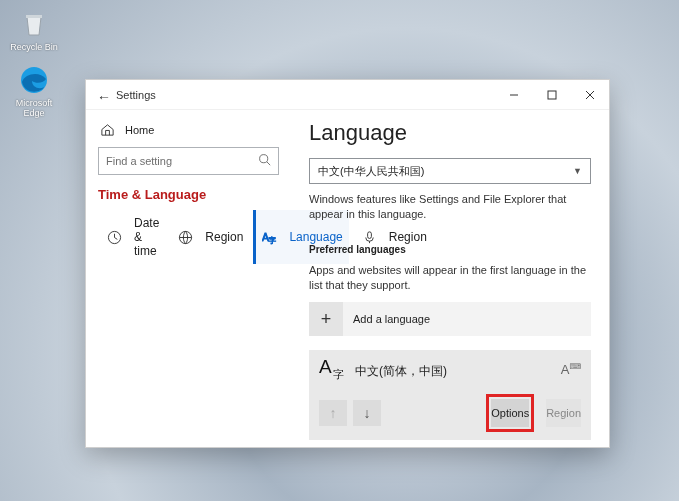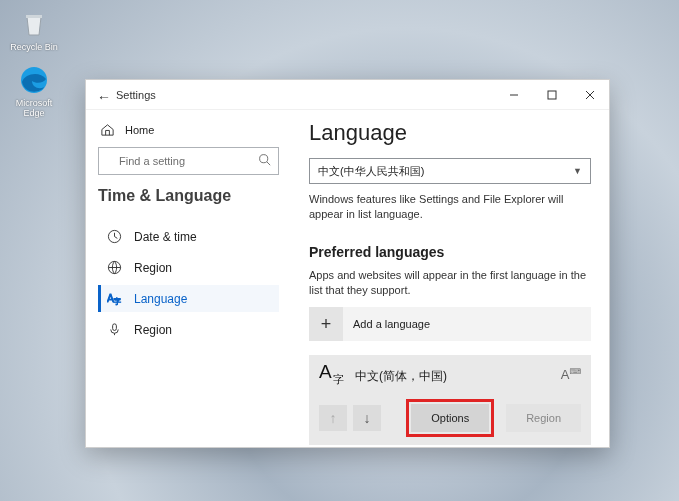--- a/index.html
+++ b/index.html
@@ -26,54 +26,54 @@
   .titlebar .title { font-size: 11px; color: #333; margin-left: 0; }
   .winbtns { margin-left: auto; display: flex; }
   .winbtn { width: 38px; height: 30px; display: flex; align-items: center; justify-content: center; font-size: 11px; color: #333; cursor: pointer; }
   .winbtn svg { display:block; }
 
   .body { flex: 1; display: flex; min-height: 0; }
   .sidebar { width: 205px; padding: 10px 12px 10px 12px; border-right: 0; display: flex; flex-direction: column; gap: 8px; }
   .home { display: flex; align-items: center; gap: 10px; font-size: 11px; color: #222; padding: 2px 2px; cursor: pointer; }
   .home svg { width: 15px; height: 15px; }
   .search { position: relative; }
-  .search input { width: 100%; height: 28px; border: 1px solid #aeb2b7; padding: 0 28px 0 20px; font-size: 11px; color: #555; background:#fff; }
+  .search input { width: 100%; height: 28px; border: 1px solid #aeb2b7; padding: 0 28px 0 7px; font-size: 11px; color: #555; background:#fff; }
   .search input::placeholder { color: #6e6e6e; }
   .search .sicon { position: absolute; right: 8px; top: 50%; transform: translateY(-50%); color: #555; }
-  .cat { font-size: 16px; font-weight: 600; color: #404040; margin-top: 4px; }
-  .navlist { margin-top: 10px; display: flex; flex-direction: column; gap: 4px; }
+  .cat { font-size: 13px; font-weight: 600; color: #b91c1c; margin-top: 4px; }
+  .navlist { margin-top: 0; display: flex; flex-direction: row; gap: 4px; }
   .navitem { display: flex; align-items: center; gap: 12px; padding: 6px 6px; font-size: 12px; color: #222; border-left: 3px solid transparent; cursor: pointer; }
   .navitem svg { width: 15px; height: 15px; flex: 0 0 15px; }
   .navitem.active { color: #0a63c9; border-left-color: #0a63c9; background: #f3f7fc; }
   .navitem.active svg { stroke: #0a63c9; fill: #0a63c9; }
 
   .content { flex: 1; padding: 10px 18px 0 18px; overflow: hidden; color: #222; }
   .h1 { font-size: 22px; font-weight: 400; margin-bottom: 12px; }
   .dd { width: 100%; height: 26px; border: 1px solid #8f9398; display: flex; align-items: center; padding: 9px 8px; font-size: 11px; cursor: pointer; }
   .dd .chev { margin-left: auto; font-size: 9px; color: #555; }
   .desc { font-size: 11px; color: #333; margin-top: 8px; line-height: 1.35; }
-  .h2 { font-size: 14px; font-weight: 600; margin-top: 22px; }
+  .h2 { font-size: 10px; font-weight: 600; margin-top: 22px; }
   .desc2 { font-size: 11px; color: #333; margin-top: 8px; line-height: 1.35; }
 
   .addlang { margin-top: 10px; height: 34px; display: flex; align-items: center; gap: 10px; background: #f3f3f3; padding-right: 10px; cursor: pointer; }
   .addlang .plus { width: 34px; height: 34px; background: #e4e4e4; display: flex; align-items: center; justify-content: center; font-size: 18px; color: #333; }
   .addlang .lbl { font-size: 11px; text-align: right; }
 
   .langcard { margin-top: 14px; background: #e9e9e9; padding: 0 10px 8px 10px; }
   .langhead { display:flex; align-items:center; gap:10px; padding:8px 0 10px 0; }
   .langhead .Aicon { width:26px; height:26px; position:relative; }
   .langhead .Aicon .bigA { font-size:19px; font-weight:400; color:#111; position:absolute; left:0; top:-2px; }
   .langhead .Aicon .smallZ { font-size:11px; position:absolute; left:14px; top:9px; color:#111; }
   .langhead .name { font-size:12px; }
   .langhead .mute { margin-left:auto; font-size:13px; color:#666; position:relative; top:-2px;}
   .langactions { display:flex; align-items:center; gap:6px; }
   .sqbtn { width:28px; height:26px; background:#dcdcdc; display:flex; align-items:center; justify-content:center; font-size:14px; color:#555; cursor:pointer; }
   .sqbtn.disabled { color:#aaa; cursor:default; }
   .spacer { flex:1; }
-  .txtbtn { height:28px; padding:0 20px; background:#d4d4d4; font-size:11px; display:flex; align-items:center; cursor:pointer; }
+  .txtbtn { height:28px; padding:0 0; background:#d4d4d4; font-size:11px; display:flex; align-items:center; cursor:pointer; }
   .txtbtn.remove { background:#e3e3e3; color:#888; cursor:default; }
   .highlight { border:3px solid #e02424; padding:2px; margin-right:6px; }
 
   .lang2 { display:flex; align-items:center; gap:10px; padding:10px 10px 0 10px; }
 </style>
 </head>
 <body>
 
 <div class="desktop-icon recycle">
   <div class="glyph">
@@ -170,21 +170,21 @@
       </div>
     </div>
 
     <div class="content">
       <div class="h1">Language</div>
 
       <div class="dd">
         <span>中文(中华人民共和国)</span>
         <span class="chev">▼</span>
       </div>
-      <div class="desc">Windows features like Settings and File Explorer will appear in list language.</div>
+      <div class="desc">Windows features like Settings and File Explorer that appear in this language.</div>
 
       <div class="h2">Preferred languages</div>
       <div class="desc2">Apps and websites will appear in the first language in the list that they support.</div>
 
       <div class="addlang">
         <div class="plus">+</div>
         <div class="lbl">Add a language</div>
       </div>
 
       <div class="langcard">

